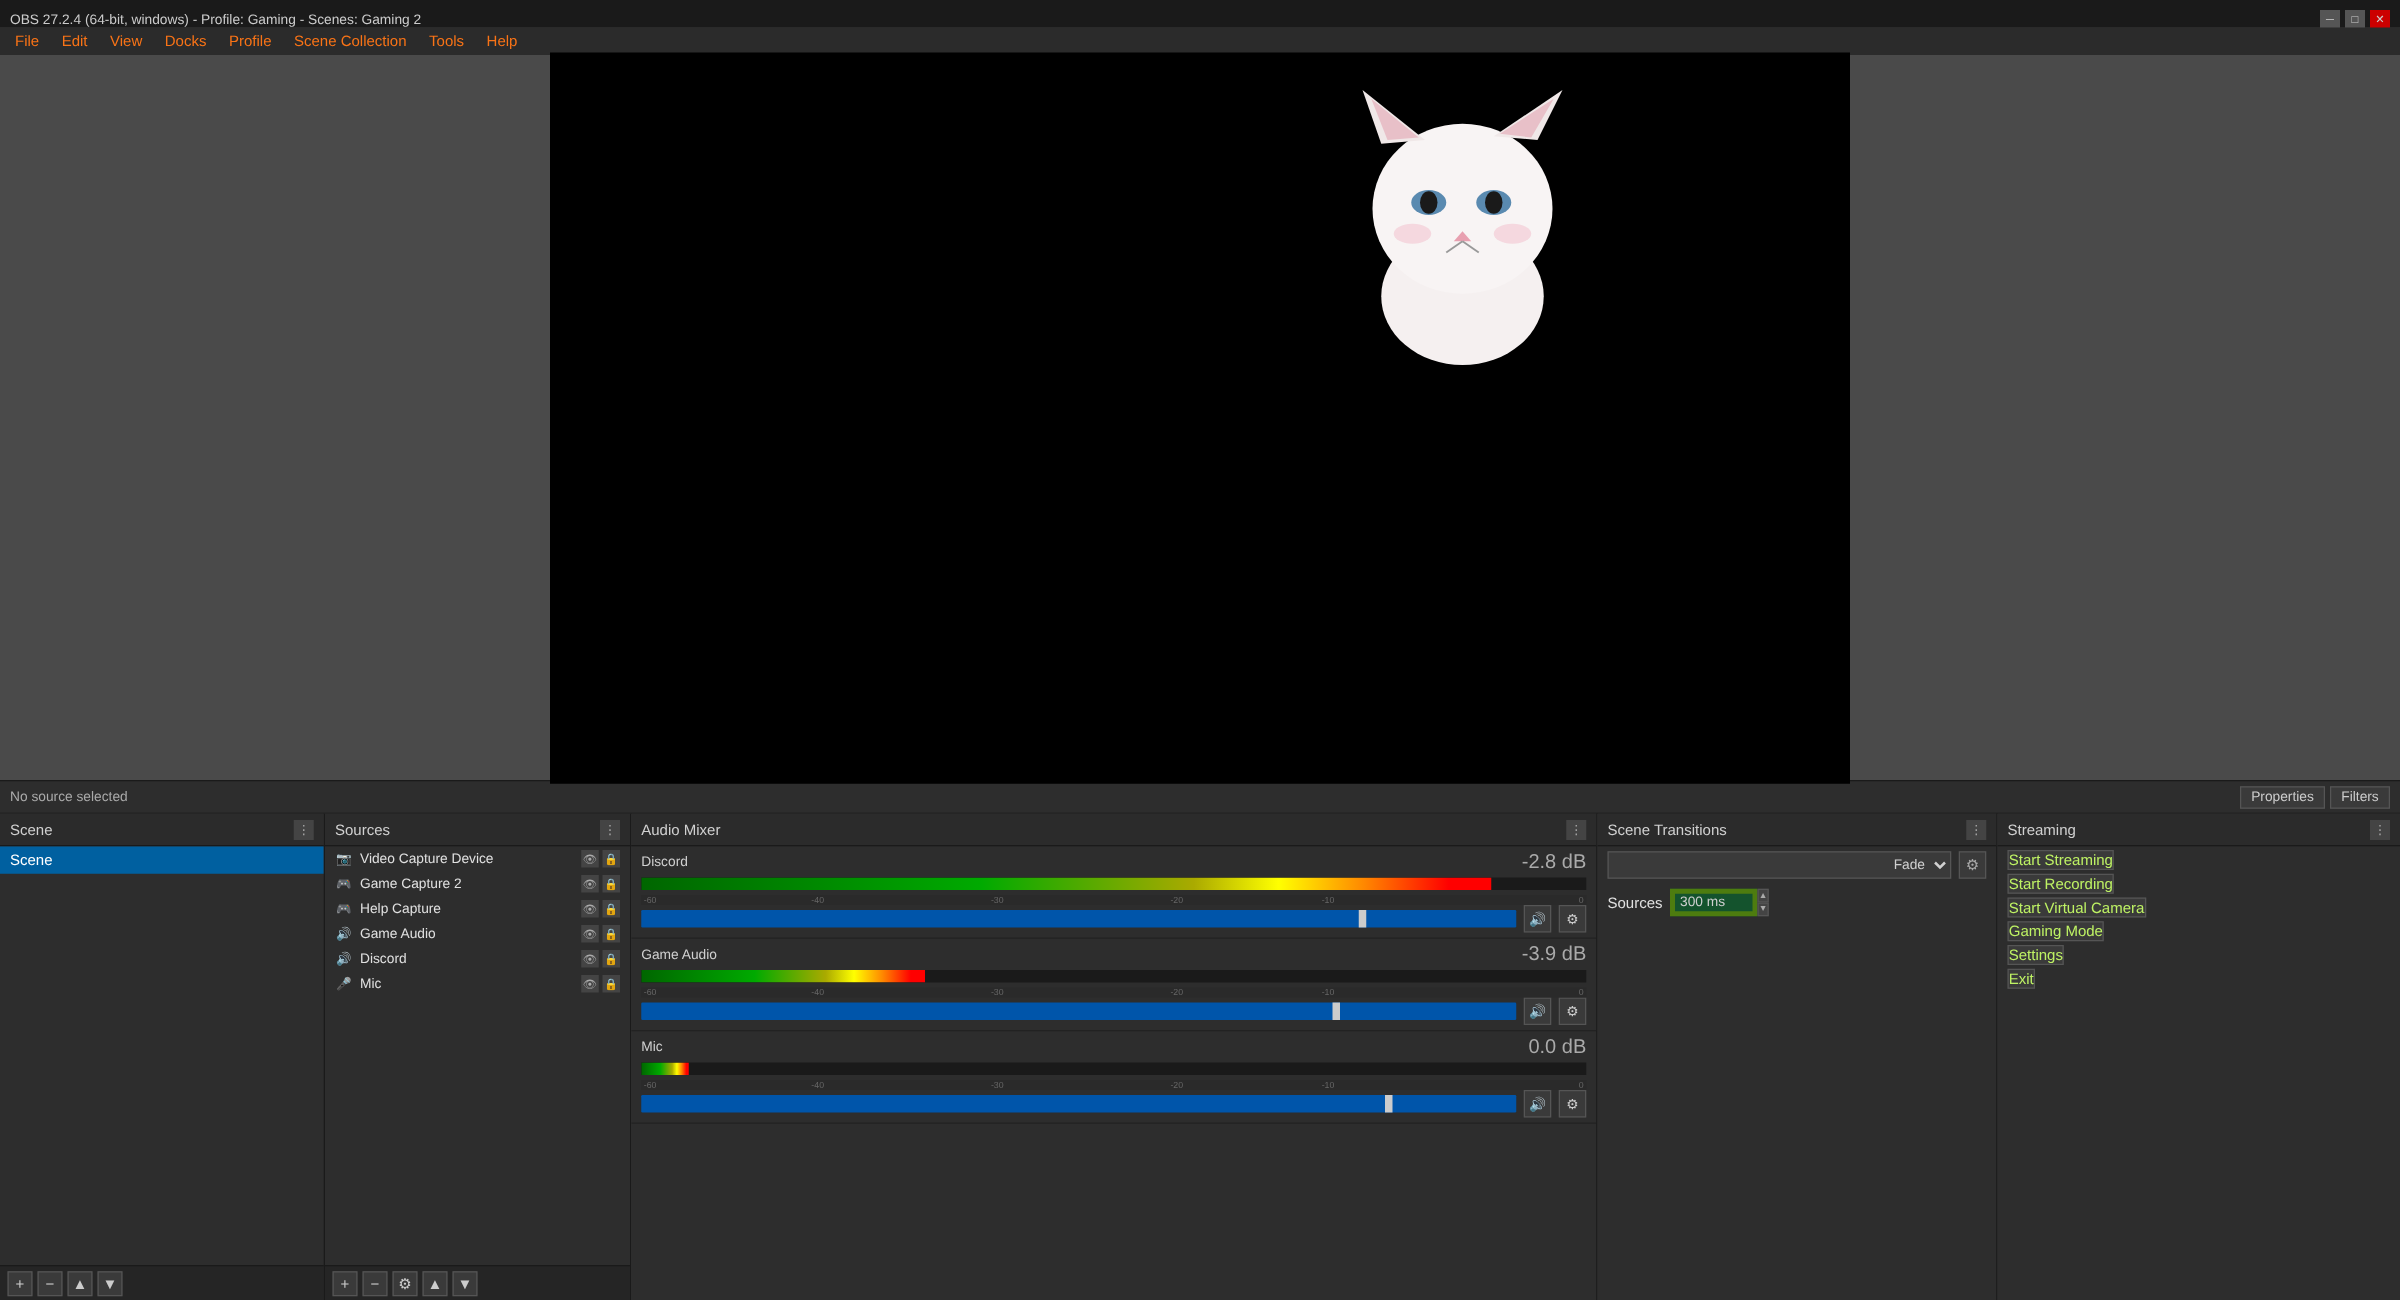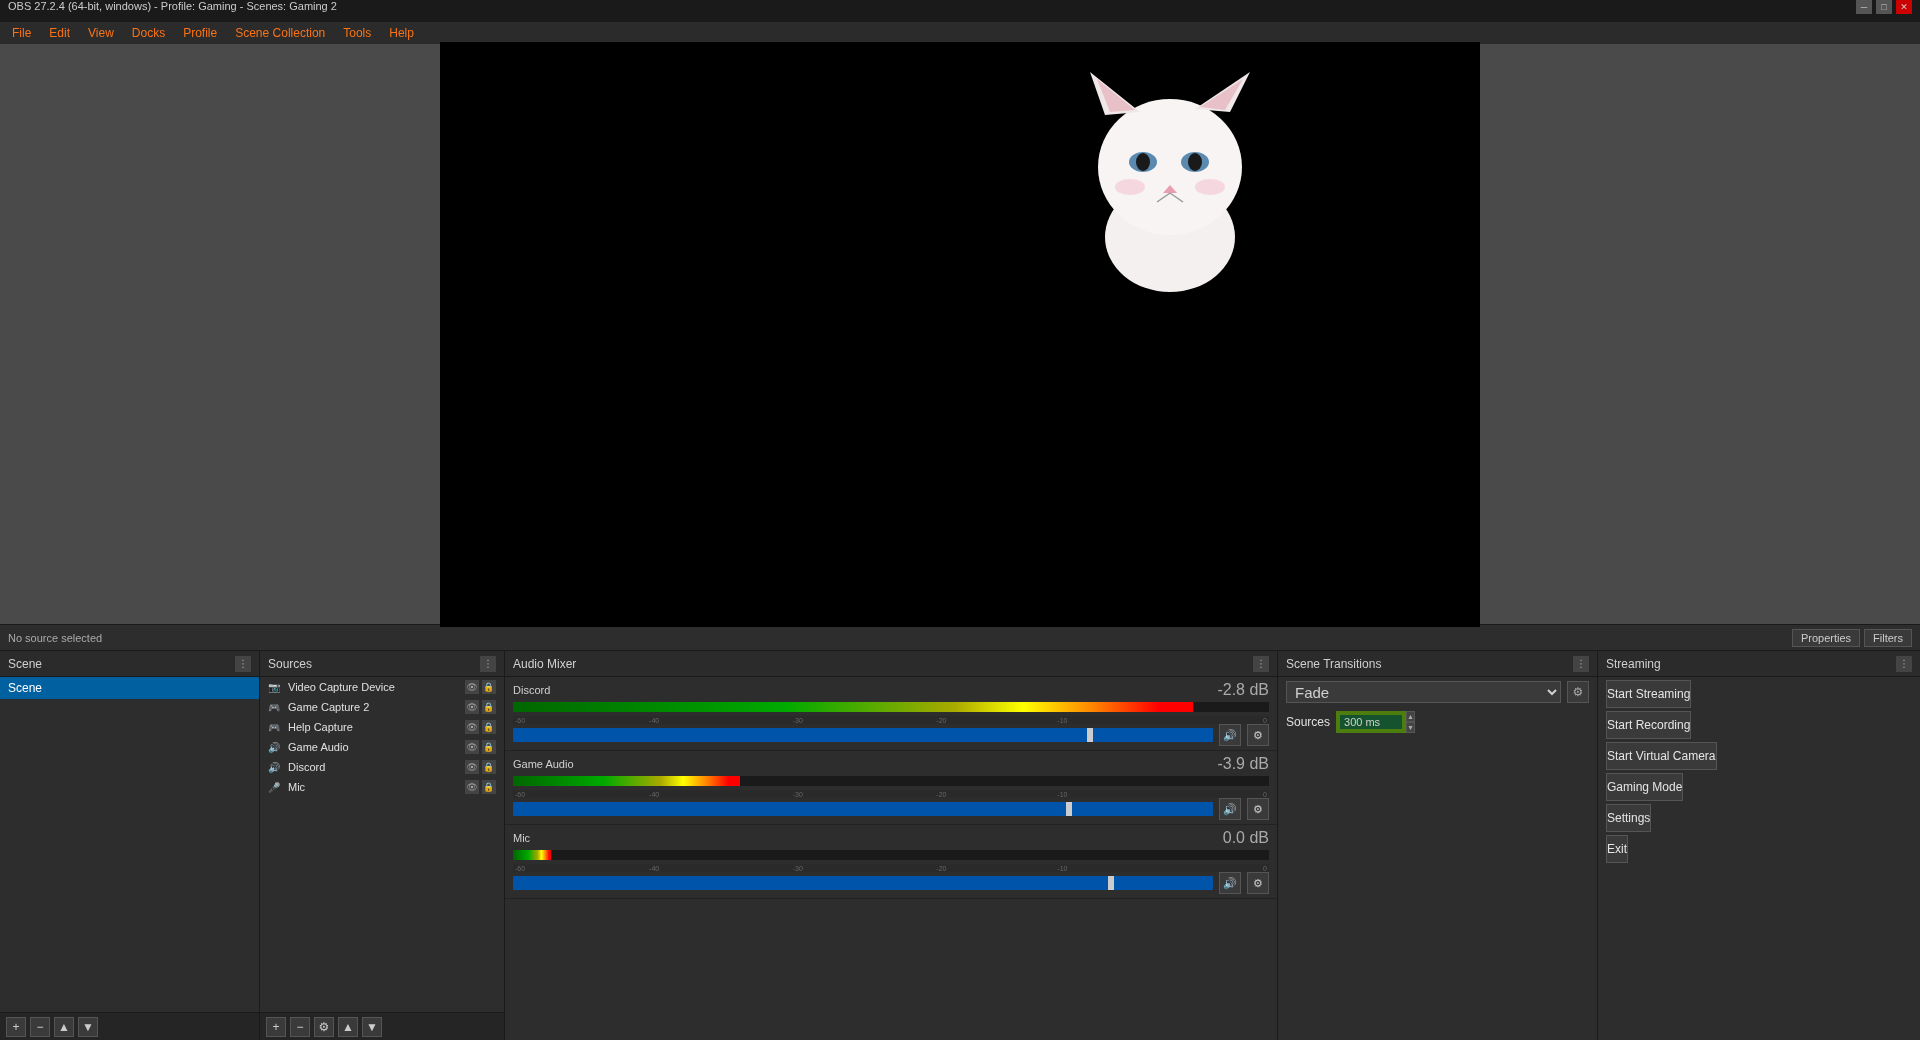--- a/index.html
+++ b/index.html
@@ -11,21 +11,21 @@
       font-size: 12px;
       color: #e0e0e0;
       overflow: hidden;
     }
 
     
     #titlebar {
       height: 22px;
       background: #1a1a1a;
       display: flex;
-      align-items: flex-start;
+      align-items: flex-end;
       justify-content: space-between;
       padding: 0 8px;
       user-select: none;
     }
     #titlebar .title {
       font-size: 11px;
       color: #ccc;
     }
     #titlebar .window-controls {
       display: flex;
@@ -310,22 +310,23 @@
       align-items: center;
       padding: 4px 8px;
       gap: 6px;
     }
     .transition-select {
       flex: 1;
       height: 22px;
       background: #3a3a3a;
       border: 1px solid #555;
       color: #d0d0d0;
-      font-size: 15px;
+      font-size: 11px;
       padding: 0 4px;
+      text-align: right;
     }
     .transition-spinbox {
       display: flex;
       align-items: center;
     }
     .transition-input {
       width: 70px;
       height: 22px;
       background: #14532d;
       border: 4px solid #4d7c0f;
@@ -365,24 +366,24 @@
 
     
     #controls-panel {
       width: 322px;
       background: #2d2d2d;
       display: flex;
       flex-direction: column;
     }
     .control-btn {
       margin: 3px 8px;
-      height: 28px;
+      height: 16px;
       background: #3a3a3a;
       border: 1px solid #555;
-      color: #e5e5e5;
+      color: #bef264;
       font-size: 12px;
       cursor: pointer;
       text-align: center;
       display: flex;
       align-items: center;
       justify-content: center;
     }
 
     
     .meter-gradient {

